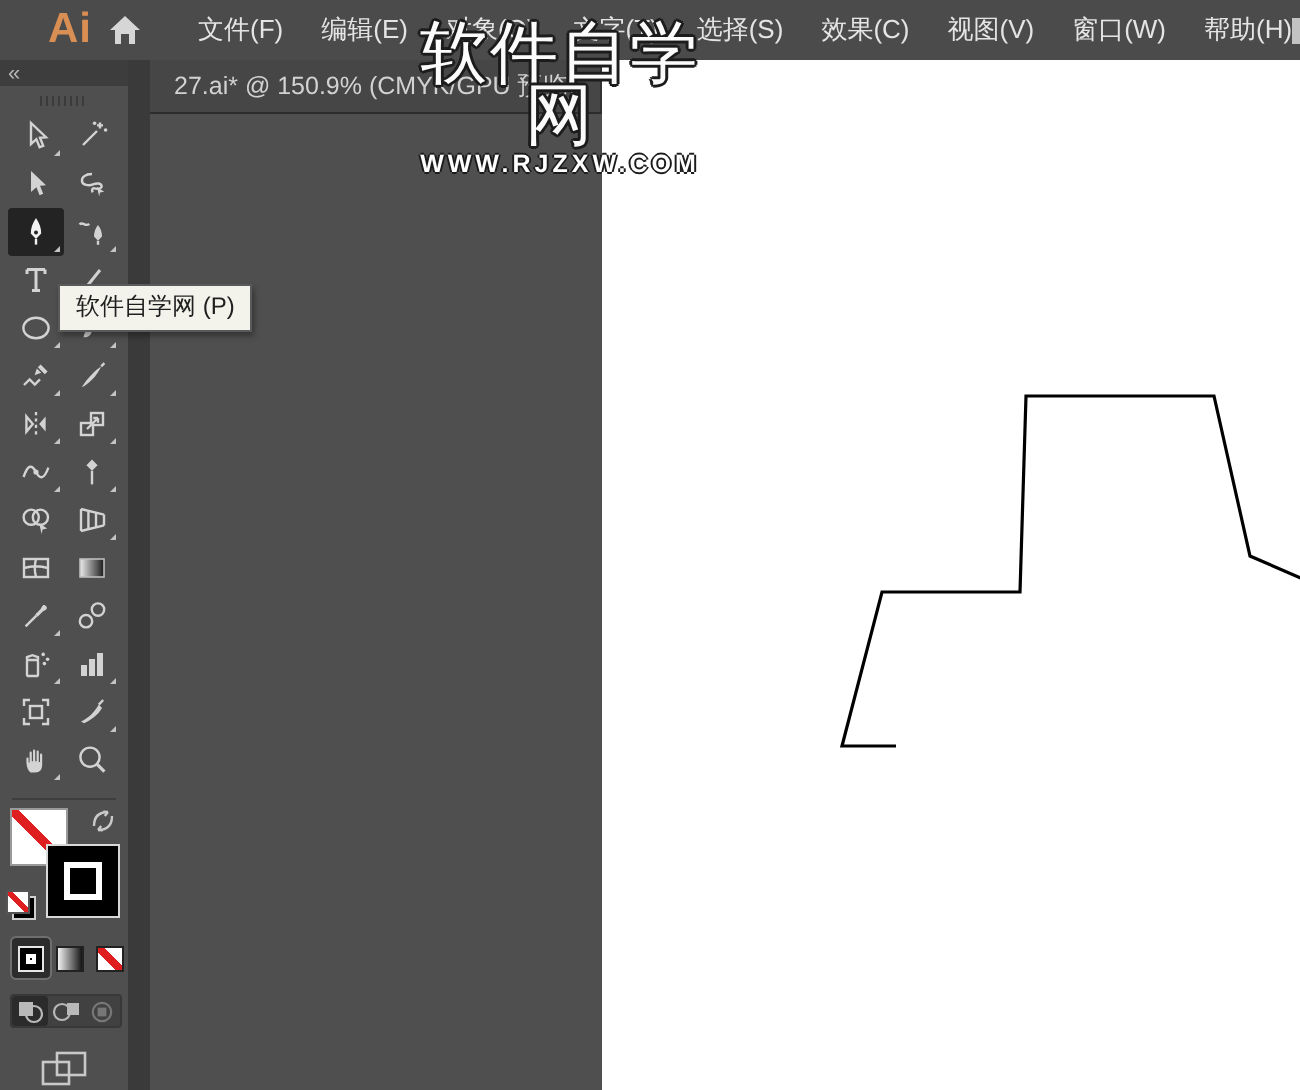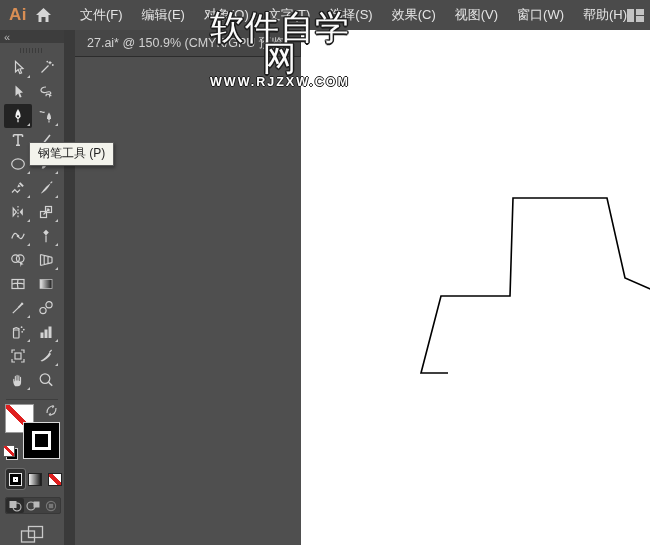--- a/index.html
+++ b/index.html
@@ -2,21 +2,21 @@
 <html><head>
 <meta charset="utf-8">
 <style>
   * { box-sizing: border-box; margin: 0; padding: 0; }
   html,body { width:650px; height:545px; overflow:hidden; }
   body { font-family:"Liberation Sans", sans-serif; background:#4f4f4f; position:relative; }
 
   
   .menubar { position:absolute; left:0; top:0; width:650px; height:30px;
     background:#4b4b4b; display:flex; align-items:center; z-index:10; }
-  .ai-logo { color:#d98e54; font-weight:bold; font-size:17px; padding:0 8px 0 9px; letter-spacing:0.5px; }
+  .ai-logo { color:#d98e54; font-weight:bold; font-size:21px; padding:0 8px 0 24px; letter-spacing:0.5px; }
   .home-btn { width:26px; height:22px; display:flex; align-items:center; justify-content:center; }
   .vdiv { width:1px; height:18px; background:#5d5d5d; margin:0 6px 0 5px; }
   .menus { display:flex; align-items:center; gap:19px; margin-left:17px; }
   .menu-item { color:#e4e4e4; font-size:13px; white-space:nowrap; cursor:default; }
   .mb-spacer { flex:1; }
   .workspace { display:flex; align-items:center; gap:7px; padding-right:12px; }
 
   
   .dock { position:absolute; left:0; top:30px; width:75px; height:515px; background:#3a3a3a; z-index:5; }
   .toolpanel { position:absolute; left:0; top:0; width:64px; height:515px; background:#4f4f4f; }
@@ -397,19 +397,19 @@
     </div>
   </div>
   <div class="canvas">
     <svg class="artwork" width="575" height="488" viewBox="0 0 575 488">
       <polyline points="147,343 120,343 140,266 209,266 212,168 306,168 324,248 363,265"></polyline>
     </svg>
   </div>
 </main>
 
 <div class="tooltip">
-  <span>钢笔工具 (P)</span>
+  <span>软件自学网 (P)</span>
 </div>
 
 <div class="watermark">
   <div class="wm-title">软件自学网</div>
   <div class="wm-url">WWW.RJZXW.COM</div>
 </div>
 
 </body></html>

